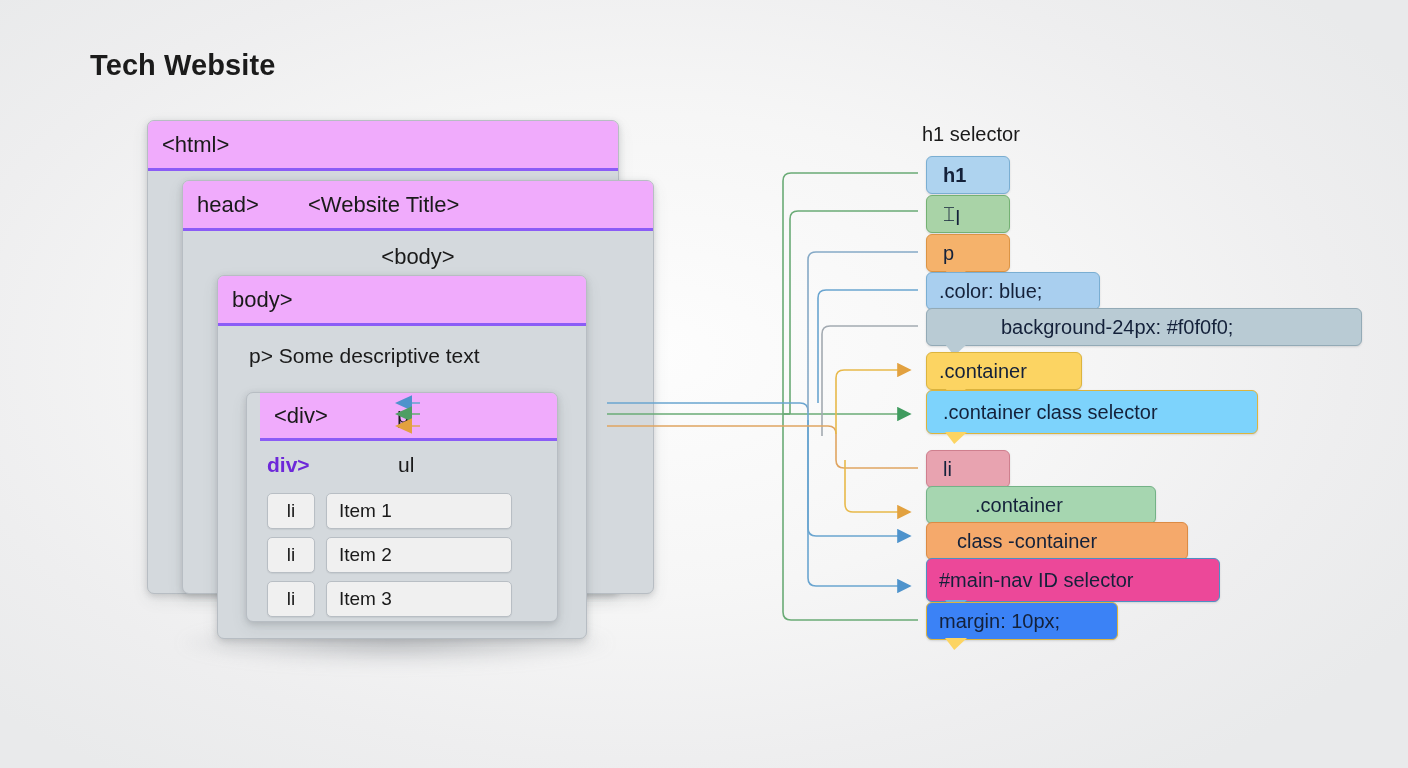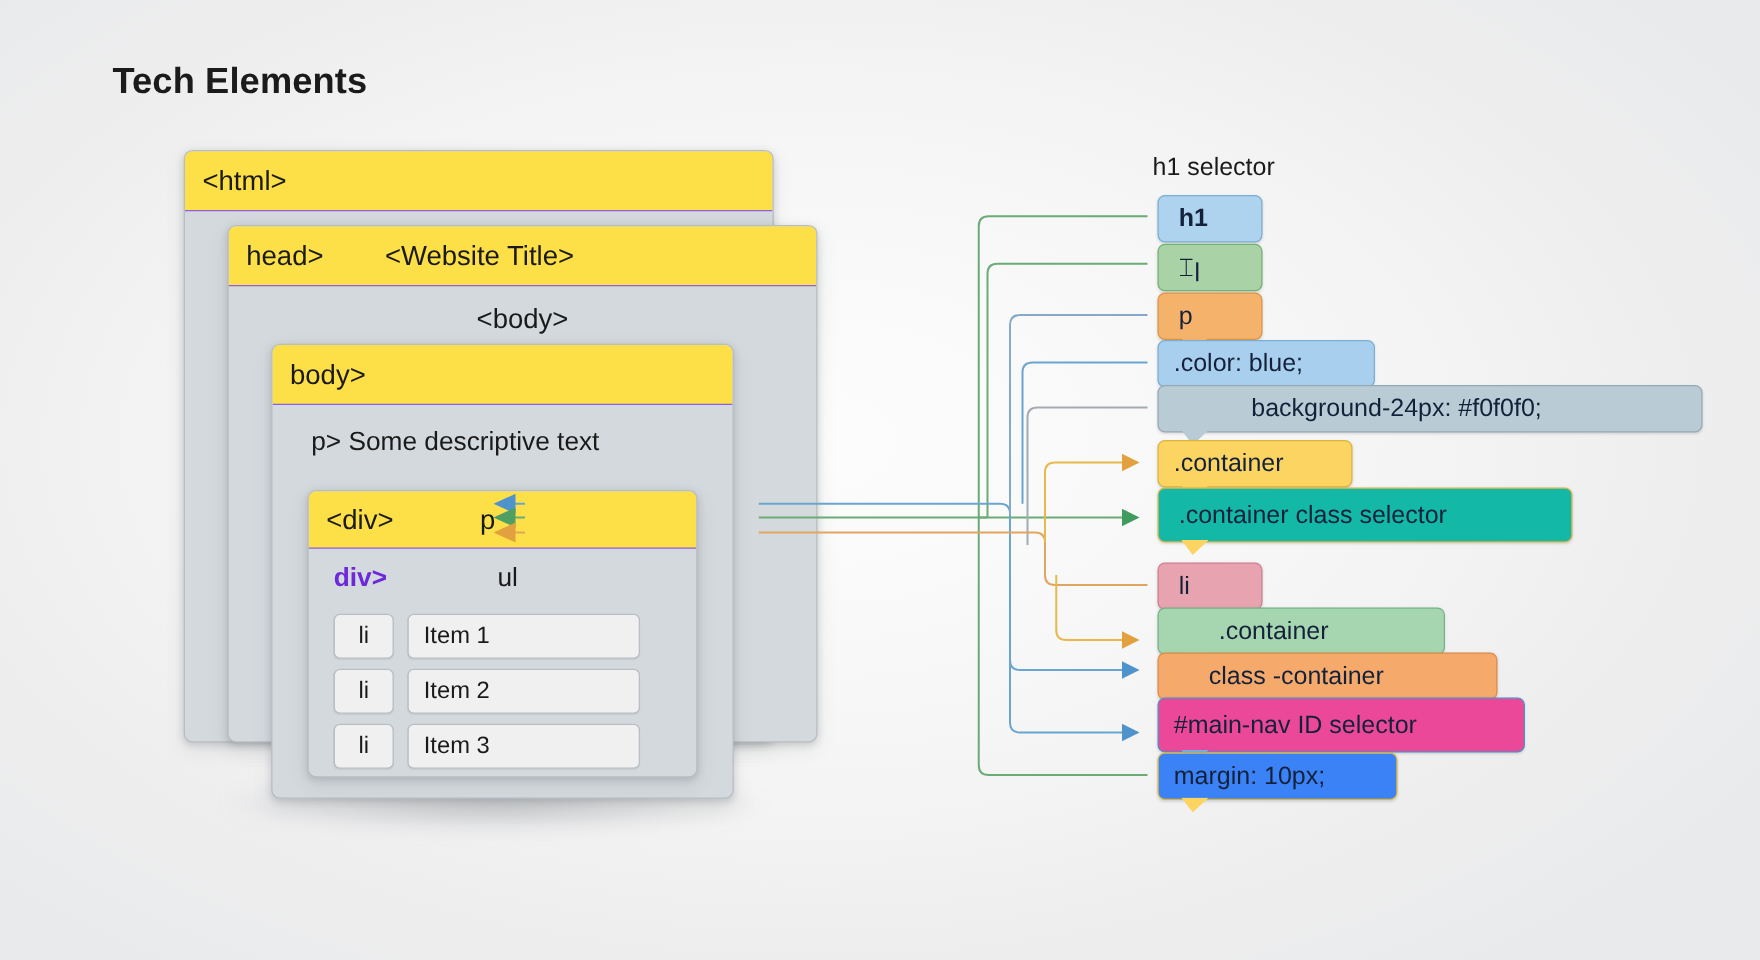--- a/index.html
+++ b/index.html
@@ -28,22 +28,22 @@
   }
   .card{
     position:absolute;
     background:#d4d9dd;
     border:1px solid #b7bdc3;
     border-radius:7px;
     box-shadow:0 2px 6px rgba(70,75,82,.20), 0 6px 16px rgba(70,75,82,.10);
     overflow:hidden;
   }
   .card-title{
-    background:#fde047;
-    border-bottom:1px solid #8b5cf6;
+    background:#f0abfc;
+    border-bottom:3px solid #8b5cf6;
     height:47px;
     display:flex;align-items:center;
     position:relative;
   }
   .card-title .t{
     font-size:22px;color:#1a1a1a;white-space:nowrap;position:absolute;
   }
   .card-body{position:relative;}
 
   
@@ -61,21 +61,21 @@
 
   
   #card-body-card{left:217px;top:275px;width:368px;height:362px;}
   #card-body-card > .card-title .t{left:14px;}
   #lbl-ptext{
     position:absolute;left:31px;top:18px;font-size:21px;color:#1a1a1a;white-space:nowrap;
   }
 
   
   #card-div{left:246px;top:392px;width:310px;height:228px;}
-  #card-div > .card-title{height:45px;}
+  #card-div > .card-title{height:45px;margin-left:13px;}
   #card-div > .card-title .t.lbl{left:14px;}
   #card-div > .card-title .t.sub{left:137px;}
 
   #divrow{position:absolute;left:20px;top:12px;width:100%;}
   #divrow .c1{position:absolute;left:0;top:0;font-size:21px;color:#6d28d9;font-weight:bold;}
   #divrow .c2{position:absolute;left:131px;top:0;font-size:21px;color:#1a1a1a;}
 
   .li-list{position:absolute;left:20px;top:52px;}
   .li-row{display:flex;align-items:center;margin-bottom:8px;}
   .pill{
@@ -102,21 +102,21 @@
   .tagbox .tail{
     position:absolute;left:18px;bottom:-11px;width:22px;height:12px;
     clip-path:polygon(0 0,100% 0,42% 100%);
   }
 
   svg#wires{position:absolute;left:0;top:0;width:1408px;height:768px;pointer-events:none;}
 </style>
 </head>
 <body>
 
-<div id="page-title">Tech Elements</div>
+<div id="page-title">Tech Website</div>
 
 <div id="card-stack">
   <div id="stack-shadow"></div>
 
   <div class="card" id="card-html">
     <div class="card-title">
       <span class="t">&lt;html&gt;</span>
     </div>
   </div>
 
@@ -184,33 +184,33 @@
       <span class="tail" style="background: rgb(169, 207, 239);"></span>
     </div>
     <div class="tagbox" style="left: 926px; top: 308px; width: 360px; height: 36px; background: rgb(185, 203, 212); border: 1px solid rgb(147, 170, 182); padding-left: 74px;">
       <span>background-24px: #f0f0f0;</span>
       <span class="tail" style="background: rgb(185, 203, 212);"></span>
     </div>
     <div class="tagbox" style="left: 926px; top: 352px; width: 142px; height: 36px; background: rgb(252, 212, 98); border: 1px solid rgb(220, 180, 62); padding-left: 12px;">
       <span>.container</span>
       <span class="tail" style="background: rgb(252, 212, 98);"></span>
     </div>
-    <div class="tagbox" style="left: 926px; top: 390px; width: 314px; height: 42px; background: #14b8a6; border: 1px solid rgb(220, 180, 62); padding-left: 16px;">
+    <div class="tagbox" style="left: 926px; top: 390px; width: 314px; height: 42px; background: #7dd3fc; border: 1px solid rgb(220, 180, 62); padding-left: 16px;">
       <span>.container class selector</span>
       <span class="tail" style="background: rgb(252, 212, 98);"></span>
     </div>
     <div class="tagbox" style="left: 926px; top: 450px; width: 66px; height: 36px; background: rgb(232, 163, 176); border: 1px solid rgb(207, 127, 142); padding-left: 16px;">
       <span>li</span>
       <span class="tail" style="background: rgb(232, 163, 176);"></span>
     </div>
     <div class="tagbox" style="left: 926px; top: 486px; width: 180px; height: 36px; background: rgb(166, 214, 176); border: 1px solid rgb(116, 178, 135); padding-left: 48px;">
       <span>.container</span>
       <span class="tail" style="background: rgb(166, 214, 176);"></span>
     </div>
-    <div class="tagbox" style="left: 926px; top: 522px; width: 230px; height: 36px; background: rgb(245, 169, 107); border: 1px solid rgb(220, 139, 68); padding-left: 40px;">
+    <div class="tagbox" style="left: 926px; top: 522px; width: 230px; height: 36px; background: rgb(245, 169, 107); border: 1px solid rgb(220, 139, 68); padding-left: 30px;">
       <span>class -container</span>
       <span class="tail" style="background: rgb(245, 169, 107);"></span>
     </div>
     <div class="tagbox" style="left: 926px; top: 558px; width: 280px; height: 42px; background: #ec4899; border: 1px solid rgb(78, 143, 196); padding-left: 12px;">
       <span>#main-nav ID selector</span>
       <span class="tail" style="background: rgb(116, 174, 221);"></span>
     </div>
     <div class="tagbox" style="left: 926px; top: 602px; width: 178px; height: 36px; background: #3b82f6; border: 1px solid rgb(220, 180, 62); padding-left: 12px;">
       <span>margin: 10px;</span>
       <span class="tail" style="background: rgb(252, 212, 98);"></span>

